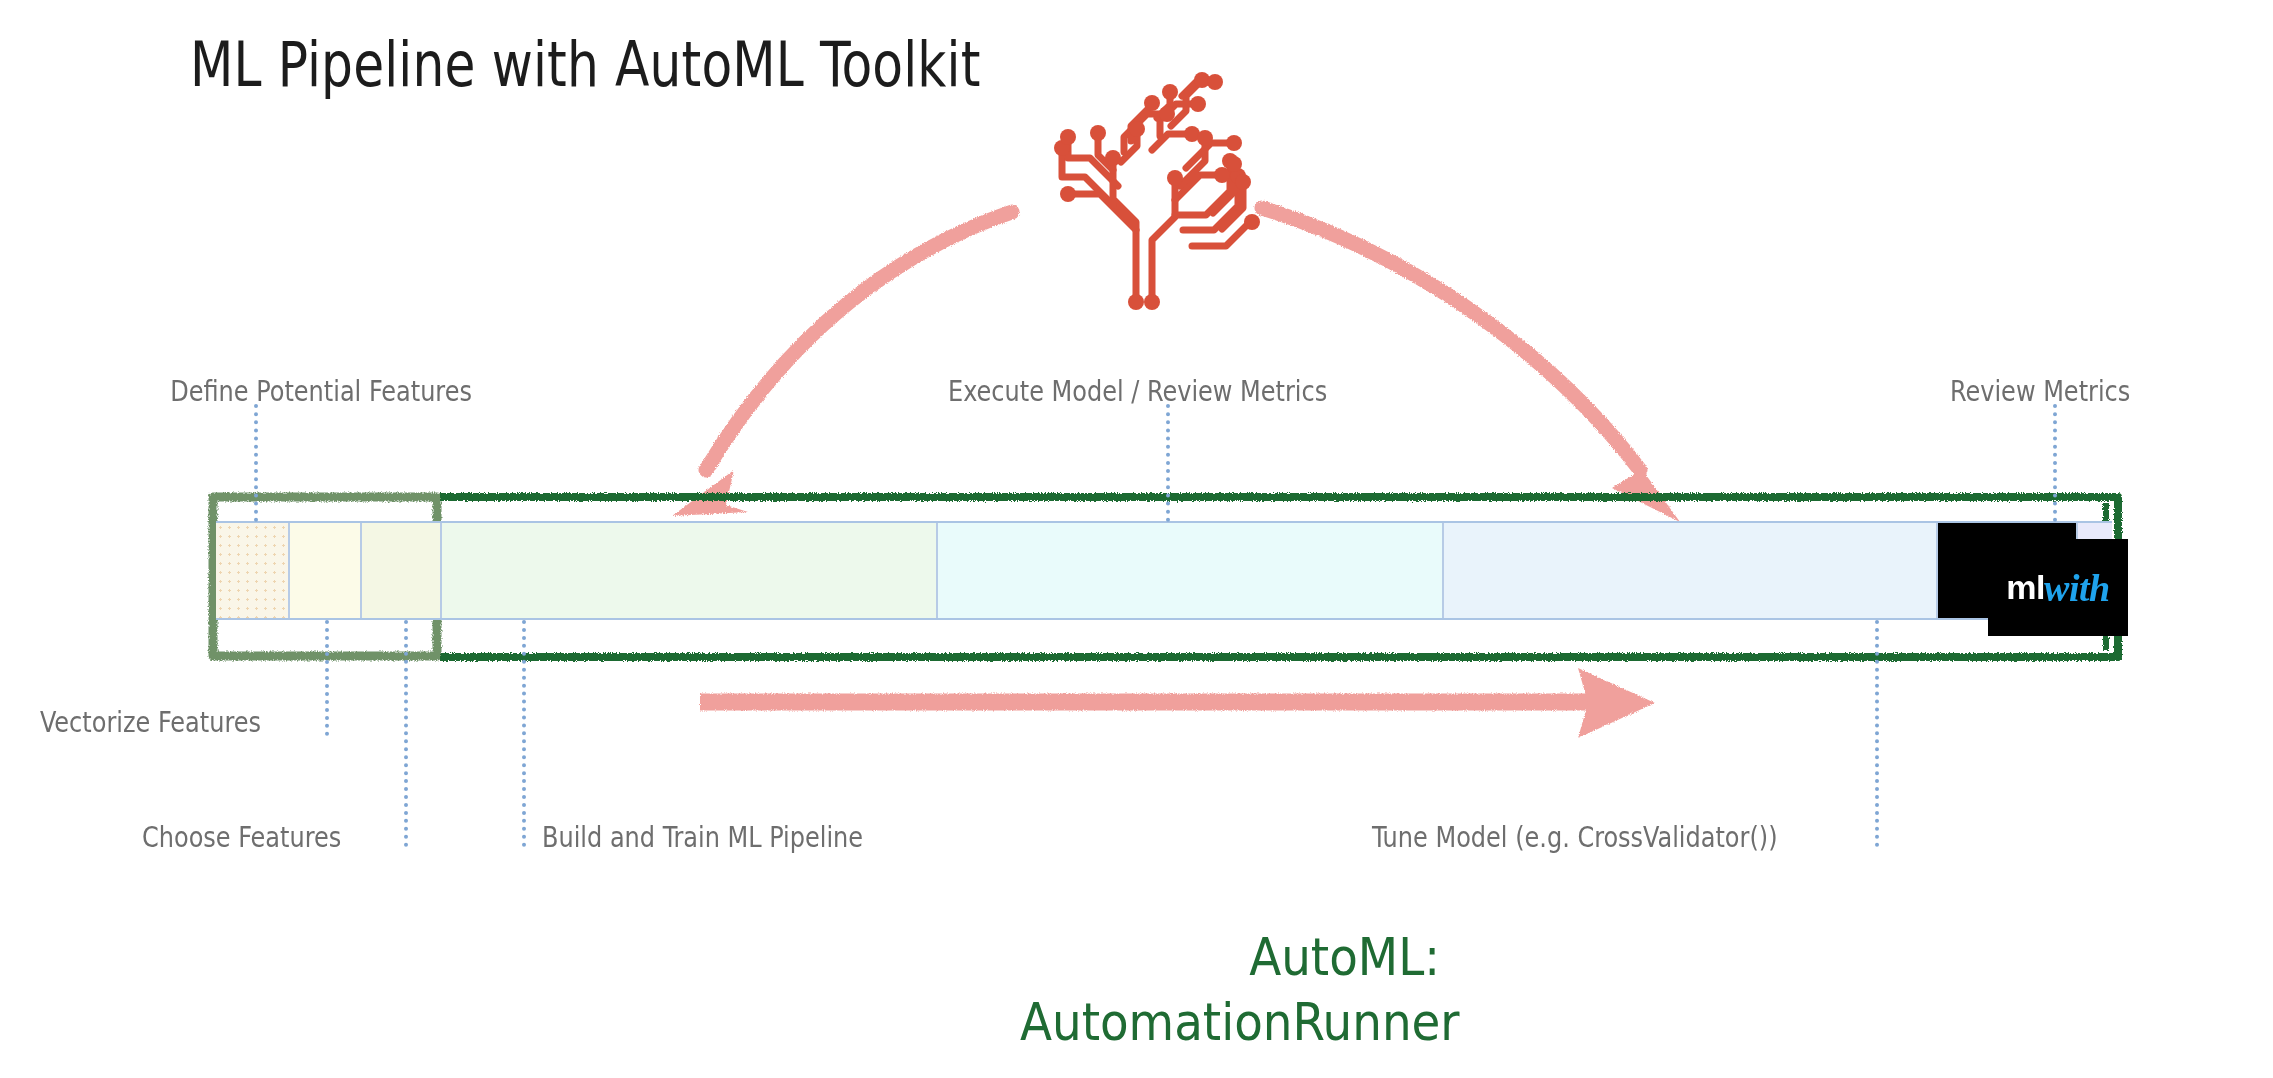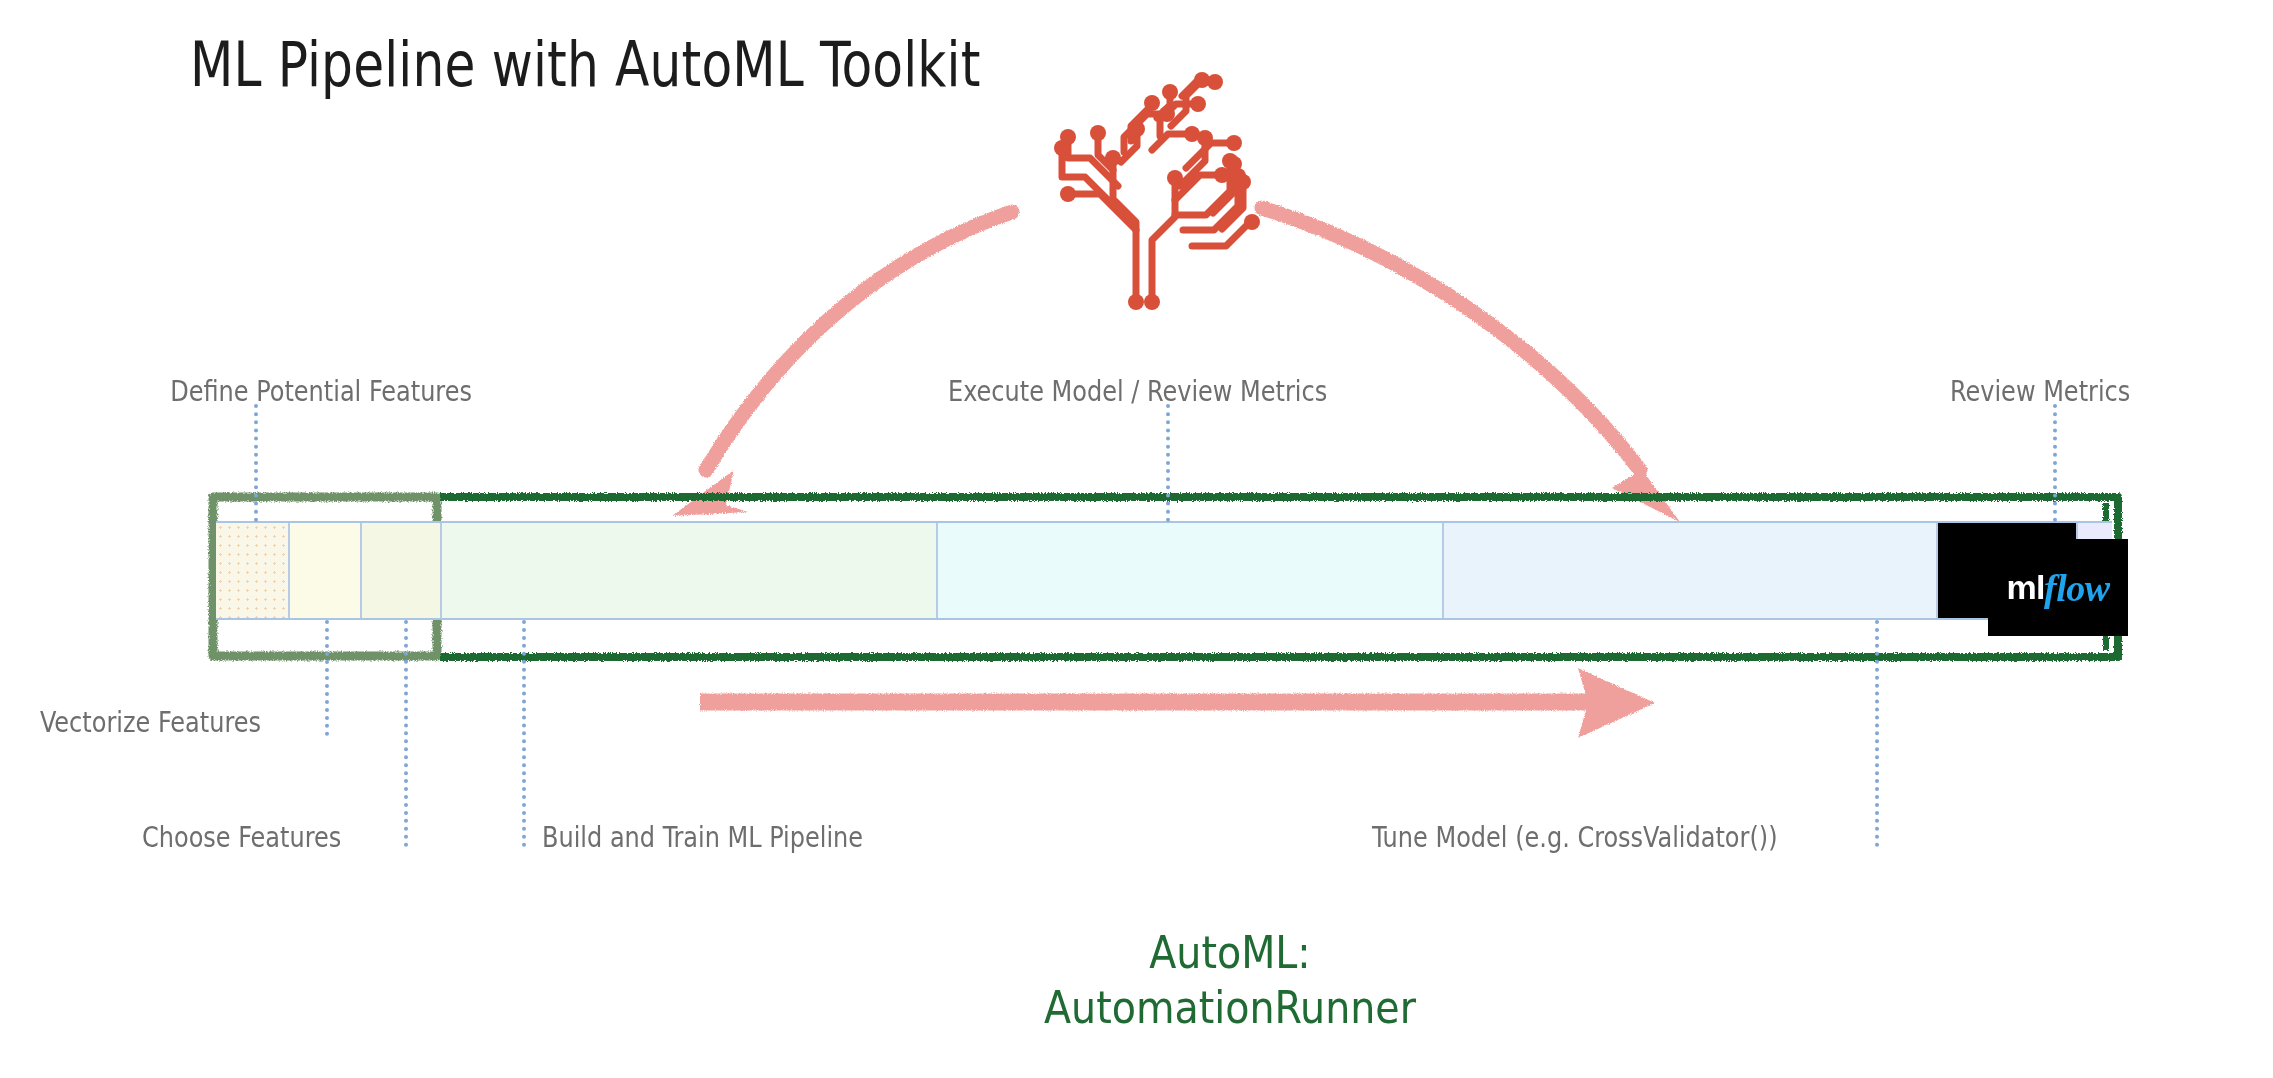--- a/index.html
+++ b/index.html
@@ -135,23 +135,23 @@
     width: 0;
     border-left: 4px dotted #7fa6d4;
   }
 
   
   #automl-caption {
     position: absolute;
     left: 1020px;
     top: 925px;
     width: 420px;
-    text-align: center;
+    text-align: right;
     font-family: "DejaVu Sans Condensed", "Liberation Sans Narrow", "Liberation Sans", sans-serif;
-    font-size: 44px;
+    font-size: 52px;
     font-weight: 300;
     color: #1f6b33;
     line-height: 1.25;
   }
   #automl-caption div { white-space: nowrap; }
 
   
   #ink { position: absolute; left: 0; top: 0; }
 </style>
 </head>
@@ -271,21 +271,21 @@
     <div class="seg" style="width:80px;background:#f4f7e4;"></div>
     <div class="seg" style="width:496px;background:#edf9ec;"></div>
     <div class="seg" style="width:506px;background:#e9fbfb;"></div>
     <div class="seg" style="width:494px;background:#e9f3fb;"></div>
     <div class="seg" style="width:140px;background:#000000;"></div>
     <div class="seg" style="width:34px;background:#e9eafb;"></div>
   </div>
 
   <div id="mlflow-logo">
     <span class="ml">ml</span>
-      <span class="flow">flow</span>
+      <span class="flow">with</span>
   </div>
 
   <div class="leader" style="left:254px;  top:404px; height:118px;"></div>
   <div class="leader" style="left:1166px; top:404px; height:118px;"></div>
   <div class="leader" style="left:2053px; top:404px; height:118px;"></div>
   <div class="leader" style="left:325px;  top:620px; height:116px;"></div>
   <div class="leader" style="left:404px;  top:620px; height:227px;"></div>
   <div class="leader" style="left:522px;  top:620px; height:227px;"></div>
   <div class="leader" style="left:1875px; top:620px; height:227px;"></div>
 

